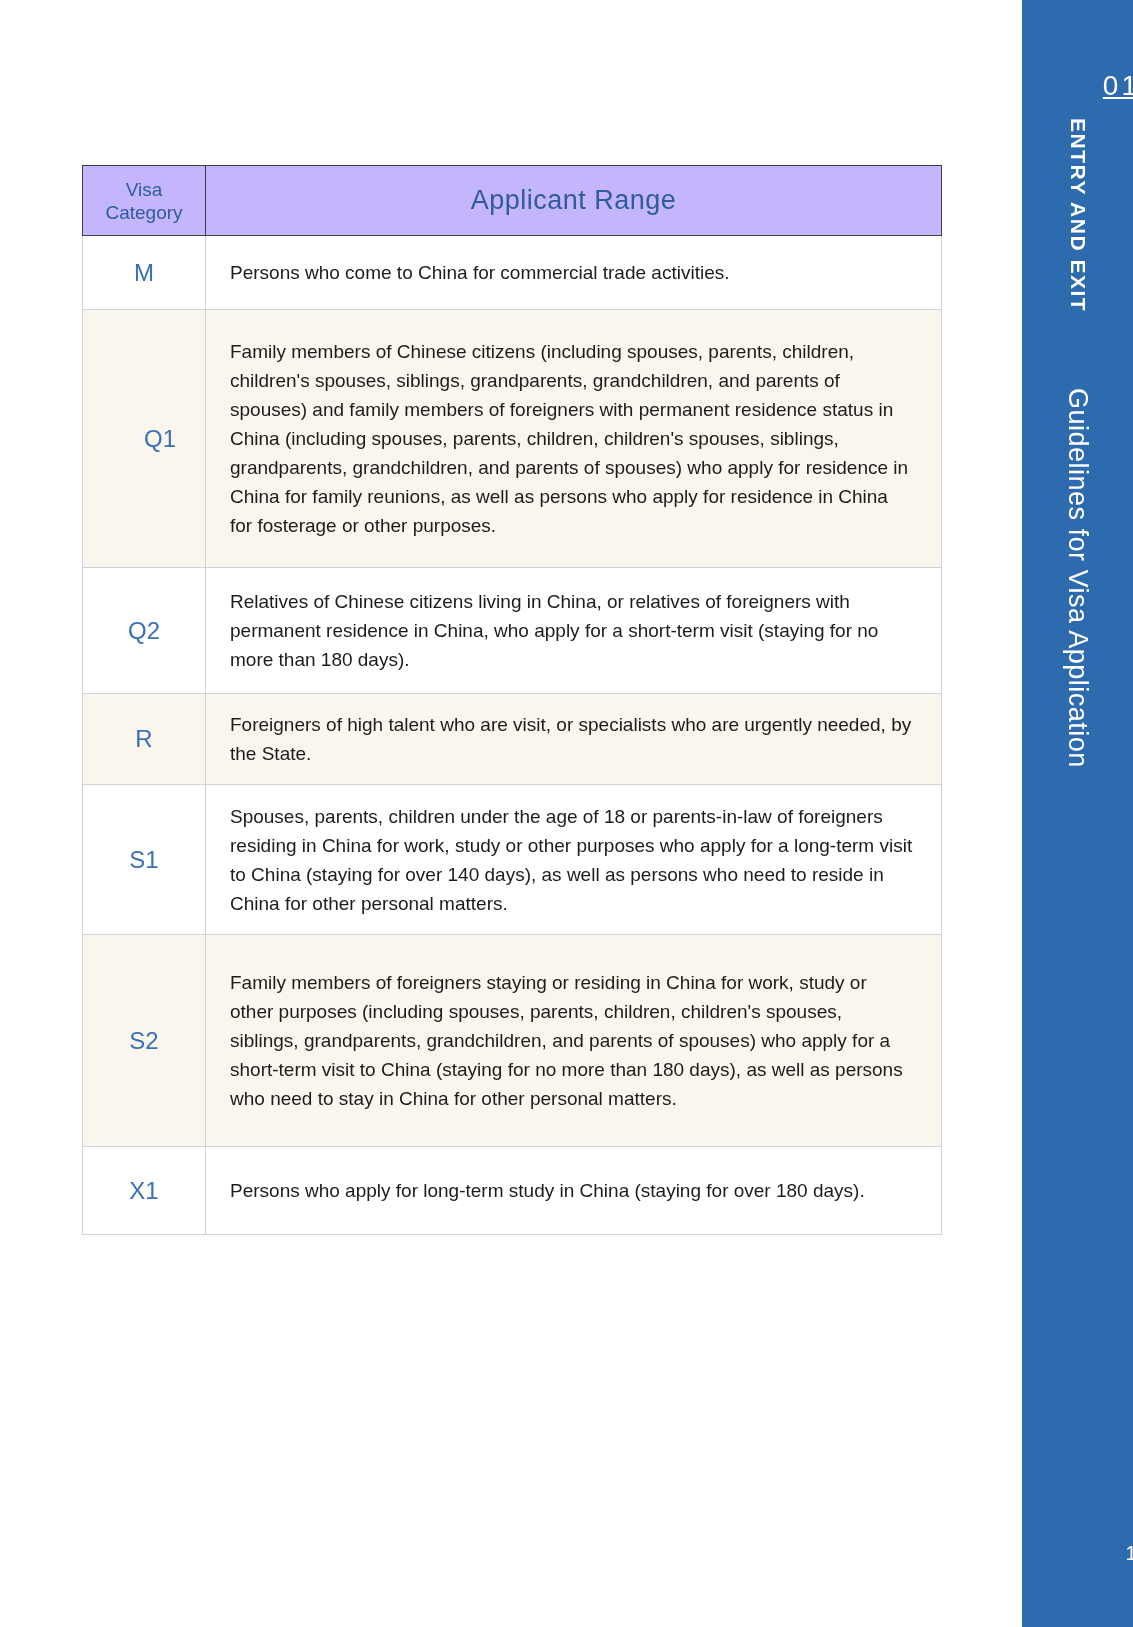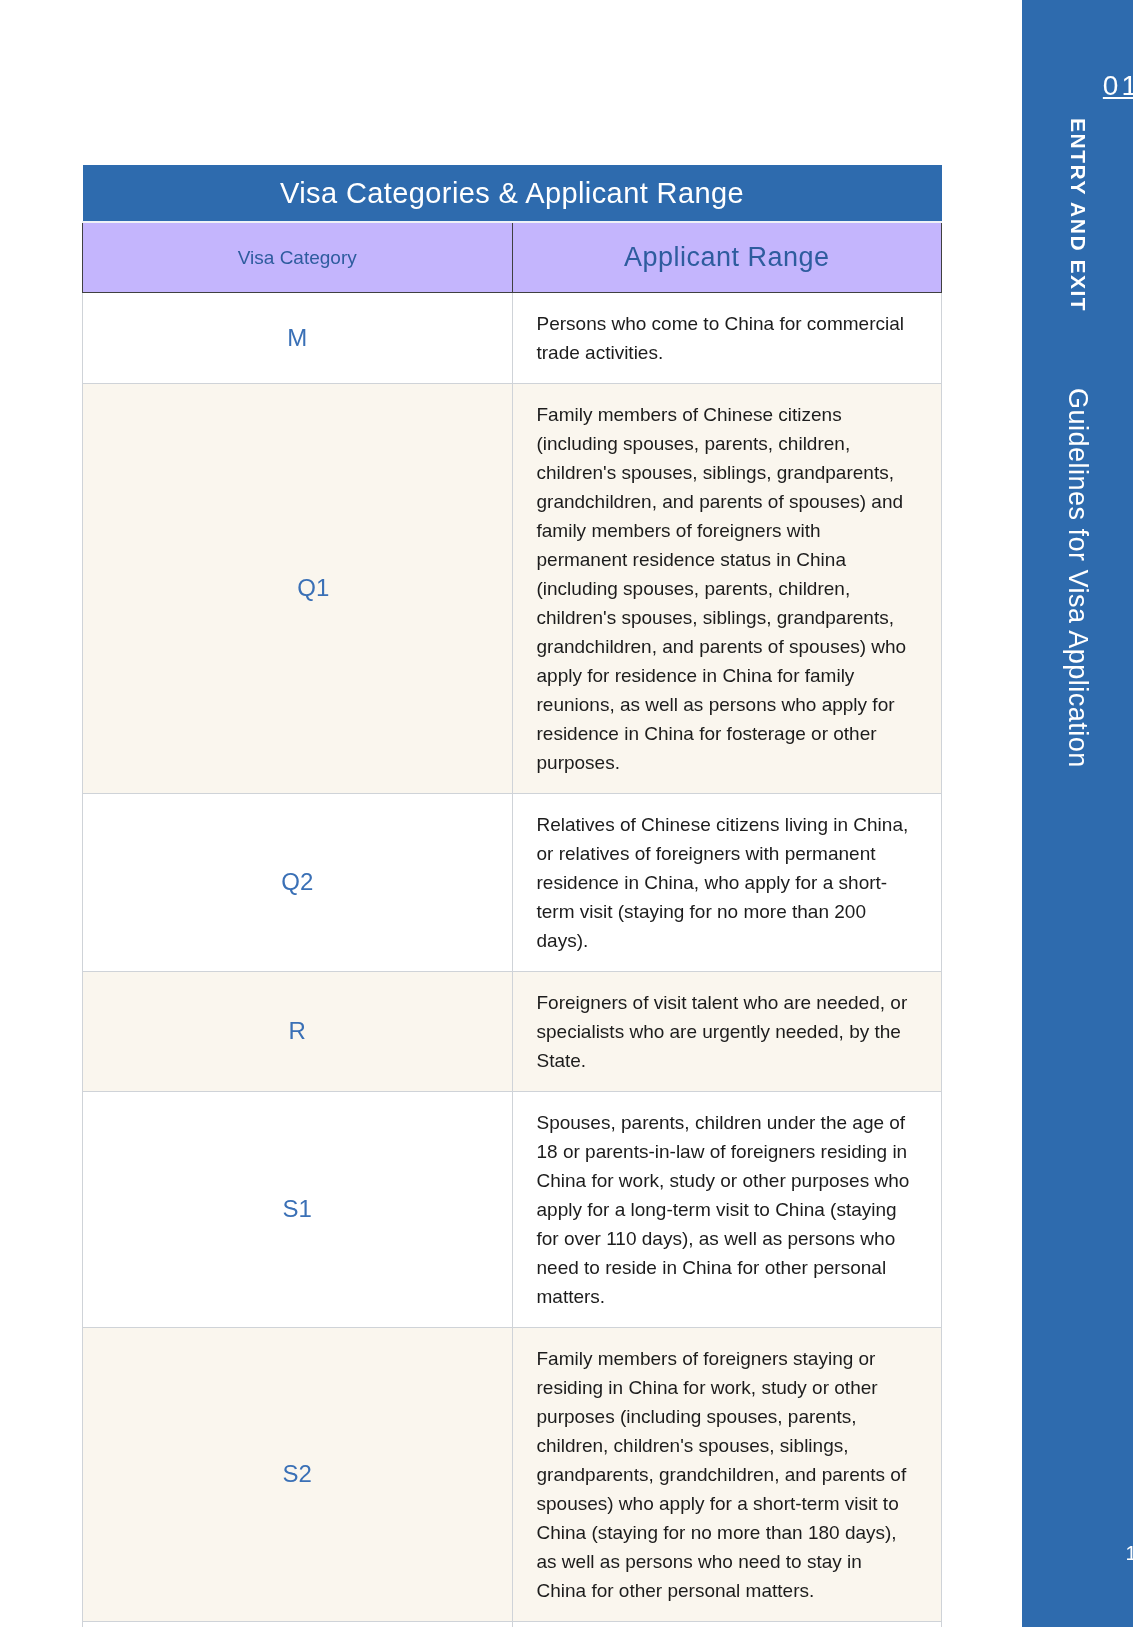--- a/index.html
+++ b/index.html
@@ -77,52 +77,49 @@
   tbody tr:nth-child(6) td { height:212px; }
   tbody tr:nth-child(7) td { height:88px; }
   tbody tr:nth-child(8) td { height:92px; }
   tbody tr:nth-child(9) td { height:76px; }
 </style>
 </head>
 <body>
 
 <table class="visa-table">
   <thead>
-    <tr>
-      <th class="table-title" colspan="2">Visa Categories &amp; Applicant Range</th>
-    </tr>
     <tr class="col-header">
       <th class="col-cat col-category-w">Visa Category</th>
       <th class="col-rng">Applicant Range</th>
     </tr>
   </thead>
   <tbody>
   <tr>
     <td class="cat col-category-w">M</td>
     <td class="range">Persons who come to China for commercial trade activities.</td>
   </tr>
 
   <tr>
     <td class="cat col-category-w">Q1</td>
     <td class="range">Family members of Chinese citizens (including spouses, parents, children, children's spouses, siblings, grandparents, grandchildren, and parents of spouses) and family members of foreigners with permanent residence status in China (including spouses, parents, children, children's spouses, siblings, grandparents, grandchildren, and parents of spouses) who apply for residence in China for family reunions, as well as persons who apply for residence in China for fosterage or other purposes.</td>
   </tr>
 
   <tr>
     <td class="cat col-category-w">Q2</td>
-    <td class="range">Relatives of Chinese citizens living in China, or relatives of foreigners with permanent residence in China, who apply for a short-term visit (staying for no more than 200 days).</td>
+    <td class="range">Relatives of Chinese citizens living in China, or relatives of foreigners with permanent residence in China, who apply for a short-term visit (staying for no more than 180 days).</td>
   </tr>
 
   <tr>
     <td class="cat col-category-w">R</td>
-    <td class="range">Foreigners of visit talent who are needed, or specialists who are urgently needed, by the State.</td>
+    <td class="range">Foreigners of high talent who are visit, or specialists who are urgently needed, by the State.</td>
   </tr>
 
   <tr>
     <td class="cat col-category-w">S1</td>
-    <td class="range">Spouses, parents, children under the age of 18 or parents-in-law of foreigners residing in China for work, study or other purposes who apply for a long-term visit to China (staying for over 110 days), as well as persons who need to reside in China for other personal matters.</td>
+    <td class="range">Spouses, parents, children under the age of 18 or parents-in-law of foreigners residing in China for work, study or other purposes who apply for a long-term visit to China (staying for over 140 days), as well as persons who need to reside in China for other personal matters.</td>
   </tr>
 
   <tr>
     <td class="cat col-category-w">S2</td>
     <td class="range">Family members of foreigners staying or residing in China for work, study or other purposes (including spouses, parents, children, children's spouses, siblings, grandparents, grandchildren, and parents of spouses) who apply for a short-term visit to China (staying for no more than 180 days), as well as persons who need to stay in China for other personal matters.</td>
   </tr>
 
   <tr>
     <td class="cat col-category-w">X1</td>
     <td class="range">Persons who apply for long-term study in China (staying for over 180 days).</td>

